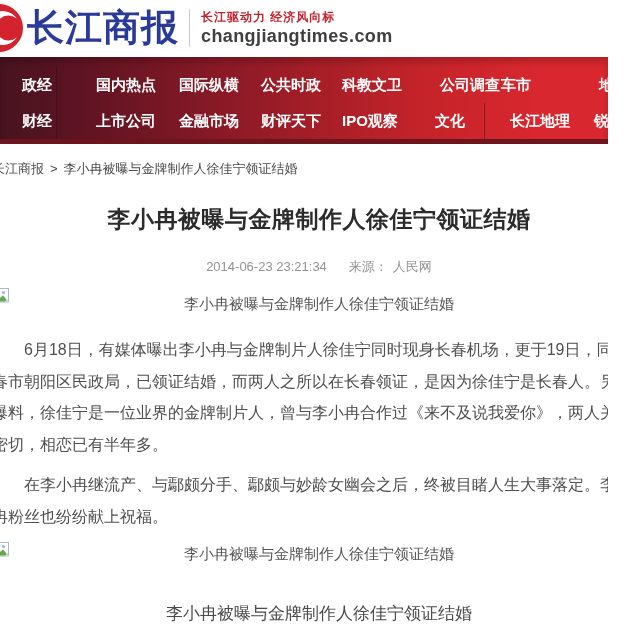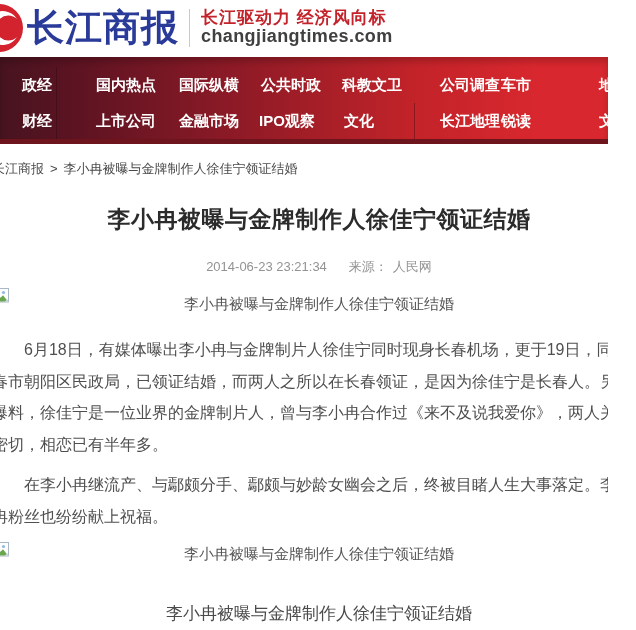--- a/index.html
+++ b/index.html
@@ -7,21 +7,21 @@
   body { font-family: "Liberation Sans", "DejaVu Sans", sans-serif; }
   .page { position: relative; width: 608px; height: 630px; overflow: hidden; background: #fff; }
 
   
   .header { position: relative; height: 57px; background: #fff; }
   .logo-mark { position: absolute; left: -26px; top: 3px; width: 50px; height: 50px; }
   .logo-text { position: absolute; left: 27px; top: 5px; font-size: 37px; font-weight: bold;
                color: #2a3a99; letter-spacing: 1px; line-height: 46px; cursor: pointer; }
   .header-divider { position: absolute; left: 189px; top: 9px; width: 1px; height: 38px; background: #c9c9c9; }
   .tagline-box { position: absolute; left: 201px; top: 8px; }
-  .tagline { color: #c3242c; font-size: 17px; font-weight: bold; line-height: 19px; letter-spacing: 1px; }
+  .tagline { color: #c3242c; font-size: 12px; font-weight: bold; line-height: 19px; letter-spacing: 1px; }
   .site-domain { color: #404040; font-size: 18px; font-weight: bold; line-height: 19px; letter-spacing: 0.4px; }
 
   
   .nav { height: 87px; padding-top: 10px;
          background: linear-gradient(90deg, #47141f 0%, #5c1322 12%, #8c1a26 38%, #c22329 68%, #d8272e 88%, #d8272e 100%);
          box-shadow: inset 0 5px 6px rgba(0,0,0,0.18);
          border-bottom: 5px solid #6e141d; }
   .nav-row { display: grid; grid-template-columns: 57px 93px 75px 75px 83px 62px 85px 40px 66px;
              height: 36px; align-items: center; gap: 8px; }
   .nav-cell { height: 100%; display: flex; align-items: center; }
@@ -103,20 +103,23 @@
     <div class="nav-row">
       <div class="nav-cell c1">
           <a>财经</a>
         </div>
       <div class="nav-cell c2">
           <a>上市公司</a>
         </div>
       <div class="nav-cell c3">
           <a>金融市场</a>
         </div>
+      <div class="nav-cell c4">
+          <a>财评天下</a>
+        </div>
       <div class="nav-cell c5">
           <a>IPO观察</a>
         </div>
       <div class="nav-cell c6">
           <a>文化</a>
         </div>
       <div class="nav-cell c7">
           <a>长江地理</a>
         </div>
       <div class="nav-cell c8">

